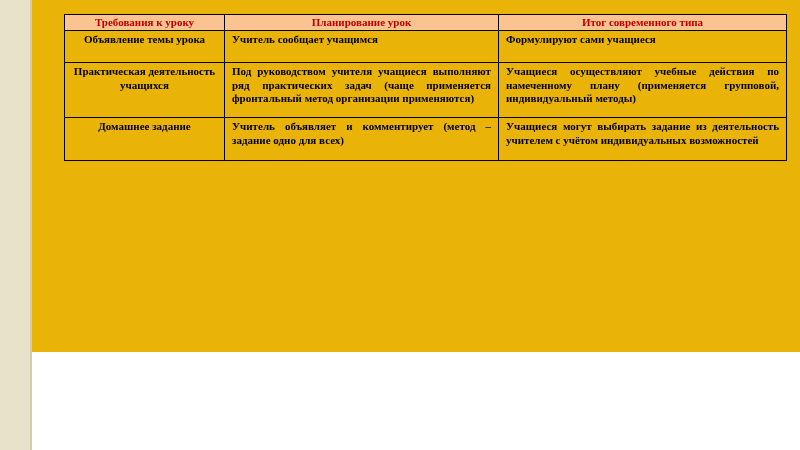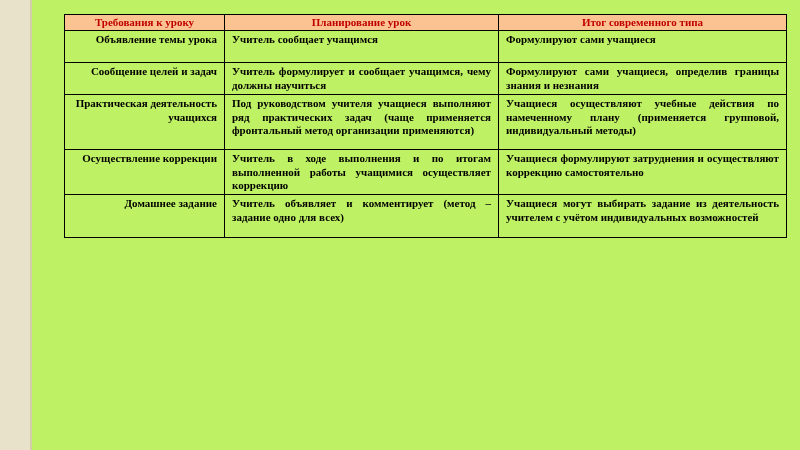--- a/index.html
+++ b/index.html
@@ -4,22 +4,22 @@
 <style>
   html, body { margin: 0; padding: 0; }
   body {
     width: 800px; height: 450px;
     background: #ffffff;
     font-family: "Liberation Serif", serif;
     overflow: hidden;
   }
   .slide {
     position: relative;
-    width: 800px; height: 450px;
-    background: #bef264;
+    width: 800px; height: 352px;
+    background: #eab308;
   }
   .side-strip {
     position: absolute;
     left: 0; top: 0;
     width: 30px; height: 450px;
     background: #e9e2cb;
     border-right: 2px solid #d5cda9;
   }
   table.cmp {
     position: absolute;
@@ -38,21 +38,21 @@
     color: #000000;
     overflow: hidden;
   }
   .cmp th {
     background: #fbc392;
     color: #c00000;
     text-align: center;
     padding-top: 1px;
     padding-bottom: 1px;
   }
-  .cmp td.c0 { text-align: right; }
+  .cmp td.c0 { text-align: center; }
   .cmp td.c1 { text-align: justify; margin-top: 24px; }
   .cmp td.c2 { text-align: justify; }
 </style>
 </head>
 <body>
 
 <div class="slide">
   <div class="side-strip"></div>
 
   <table class="cmp">
@@ -67,34 +67,24 @@
         <th>Планирование урок</th>
         <th>Итог современного типа</th>
       </tr>
     </thead>
     <tbody>
       <tr style="height:32px">
         <td class="c0">Объявление темы урока</td>
         <td class="c1">Учитель сообщает учащимся</td>
         <td class="c2">Формулируют сами учащиеся</td>
       </tr>
-      <tr style="height:28px">
-        <td class="c0">Сообщение целей и задач</td>
-        <td class="c1">Учитель формулирует и сообщает учащимся, чему должны научиться</td>
-        <td class="c2">Формулируют сами учащиеся, определив границы знания и незнания</td>
-      </tr>
       <tr style="height:55px">
         <td class="c0">Практическая деятельность учащихся</td>
         <td class="c1">Под руководством учителя учащиеся выполняют ряд практических задач (чаще применяется фронтальный метод организации применяются)</td>
         <td class="c2">Учащиеся осуществляют учебные действия по намеченному плану (применяется групповой, индивидуальный методы)</td>
-      </tr>
-      <tr style="height:43px">
-        <td class="c0">Осуществление коррекции</td>
-        <td class="c1">Учитель в ходе выполнения и по итогам выполненной работы учащимися осуществляет коррекцию</td>
-        <td class="c2">Учащиеся формулируют затруднения и осуществляют коррекцию самостоятельно</td>
       </tr>
       <tr style="height:43px">
         <td class="c0">Домашнее задание</td>
         <td class="c1">Учитель объявляет и комментирует (метод – задание одно для всех)</td>
         <td class="c2">Учащиеся могут выбирать задание из деятельность учителем с учётом индивидуальных возможностей</td>
       </tr>
     </tbody>
   </table>
 </div>
 

